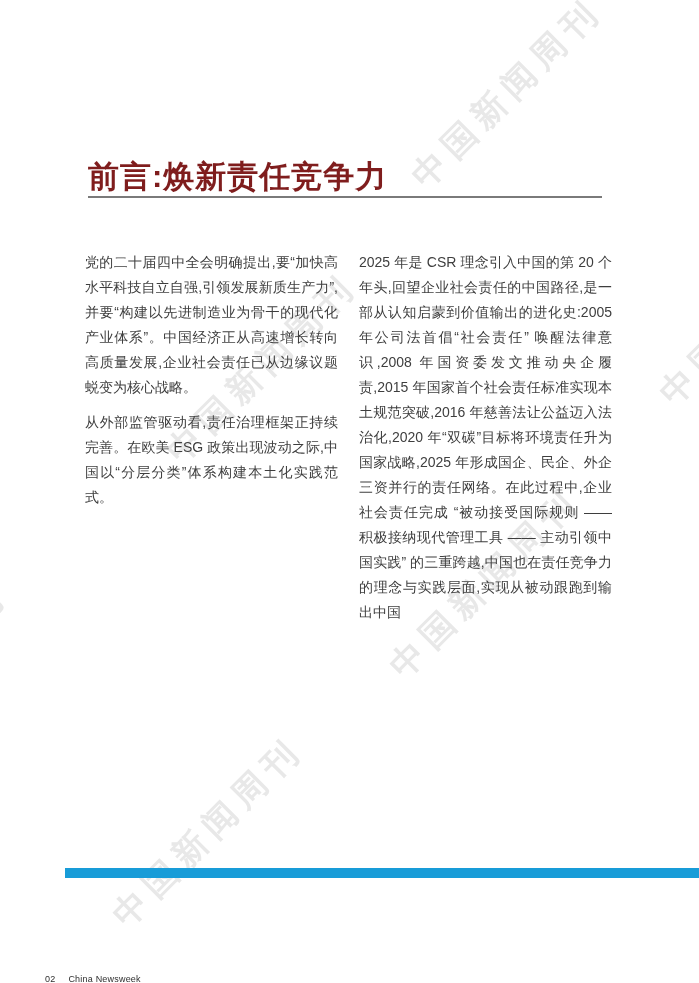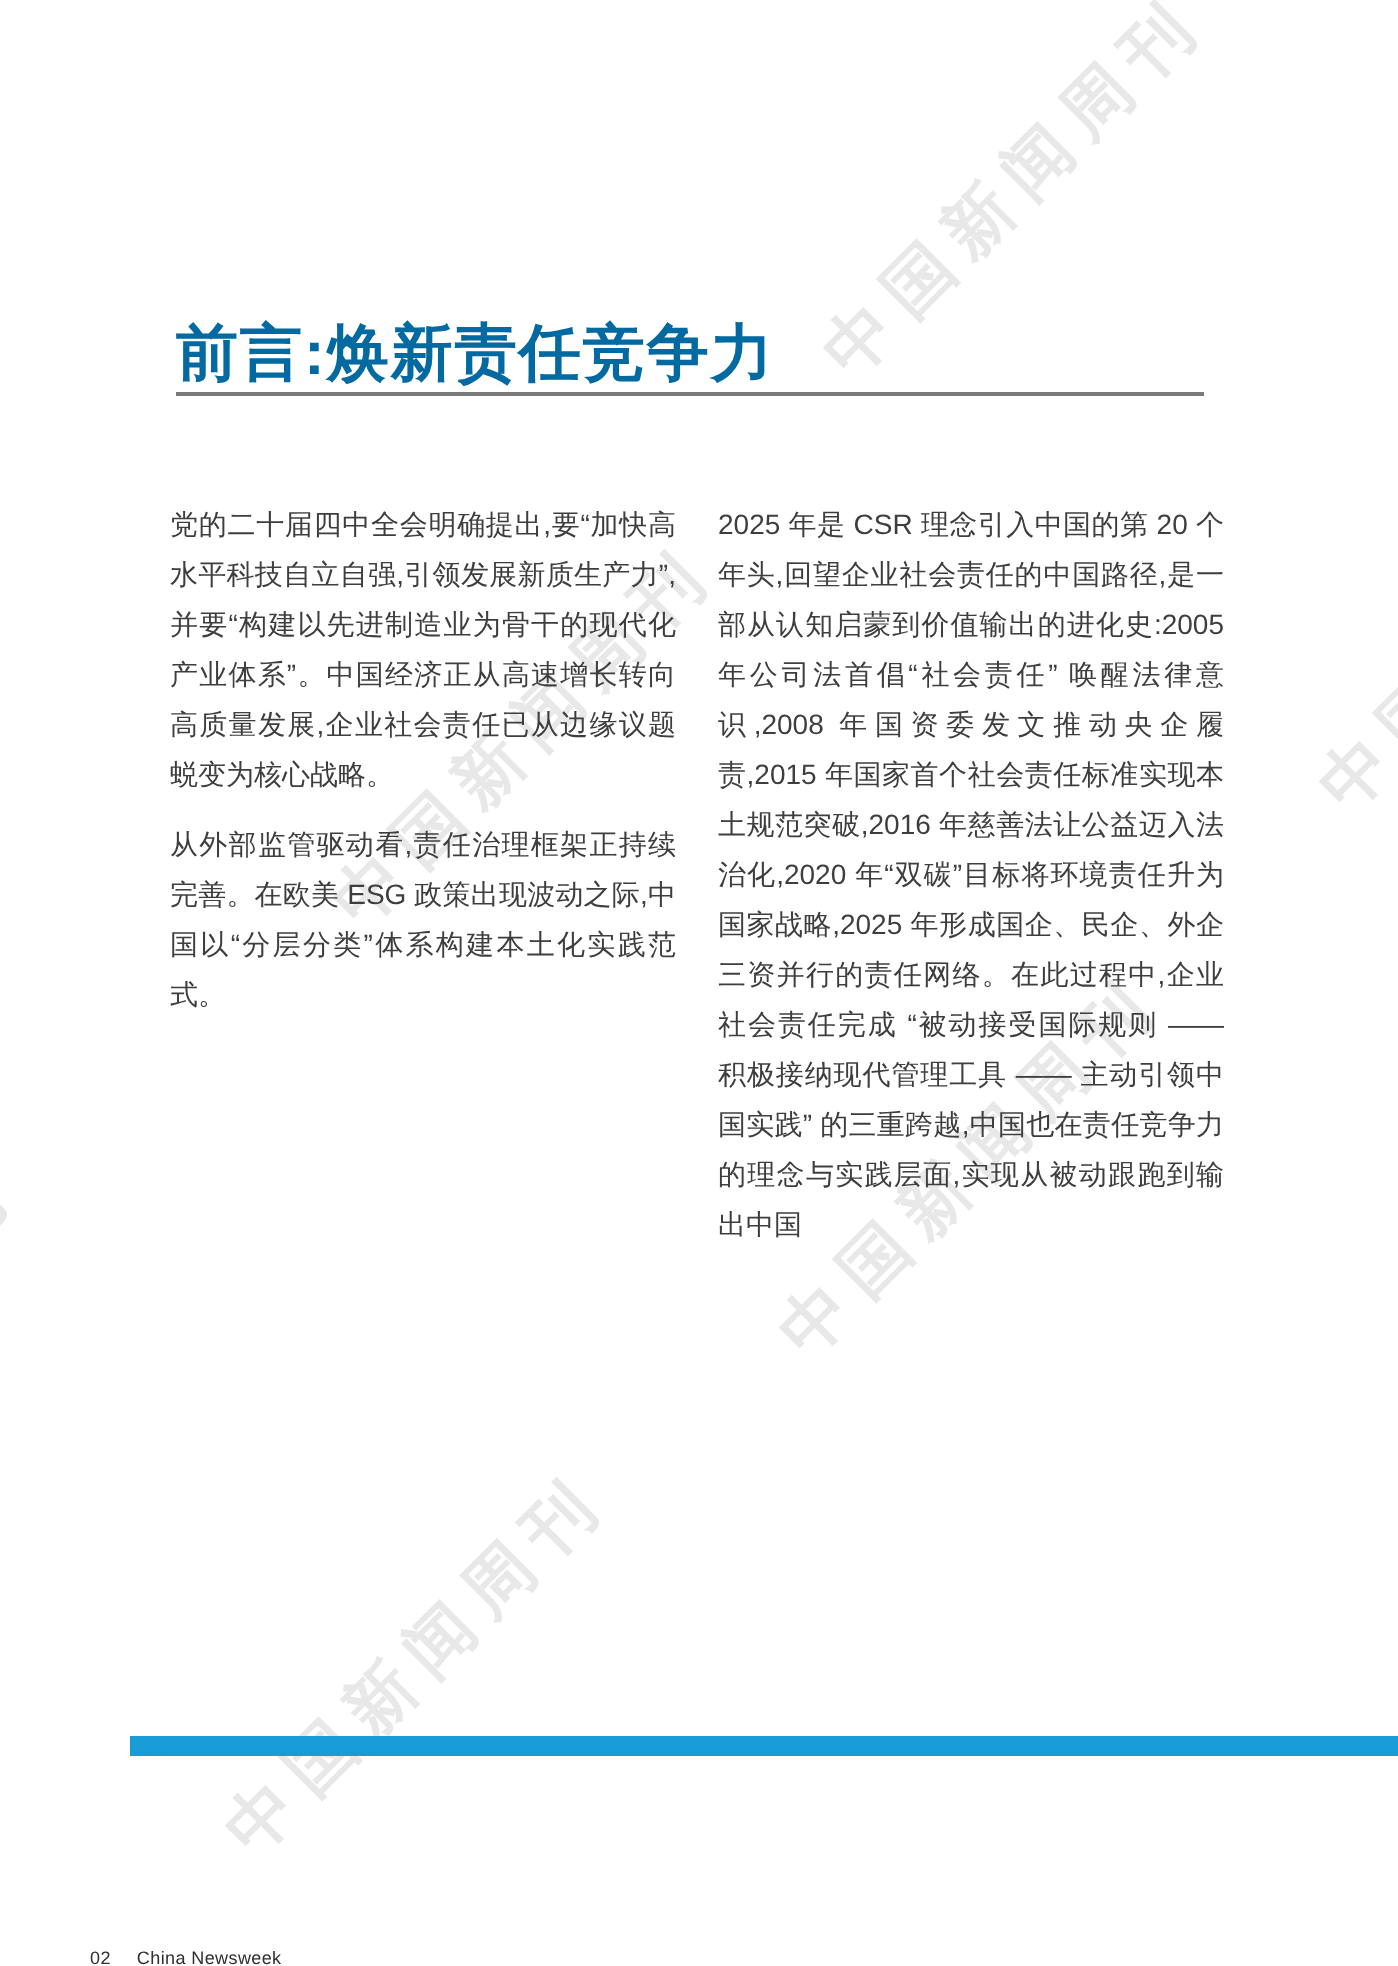--- a/index.html
+++ b/index.html
@@ -23,21 +23,21 @@
     user-select: none;
     pointer-events: none;
   }
   .title {
     position: absolute;
     left: 88px;
     top: 138px;
     font-size: 31px;
     line-height: 1.15;
     font-weight: bold;
-    color: #0369a1;
+    color: #7f1d1d;
     letter-spacing: 1px;
     z-index: 1;
     white-space: nowrap;
   }
   .title-divider {
     position: absolute;
     left: 88px;
     top: 196px;
     width: 514px;
     height: 2px;

